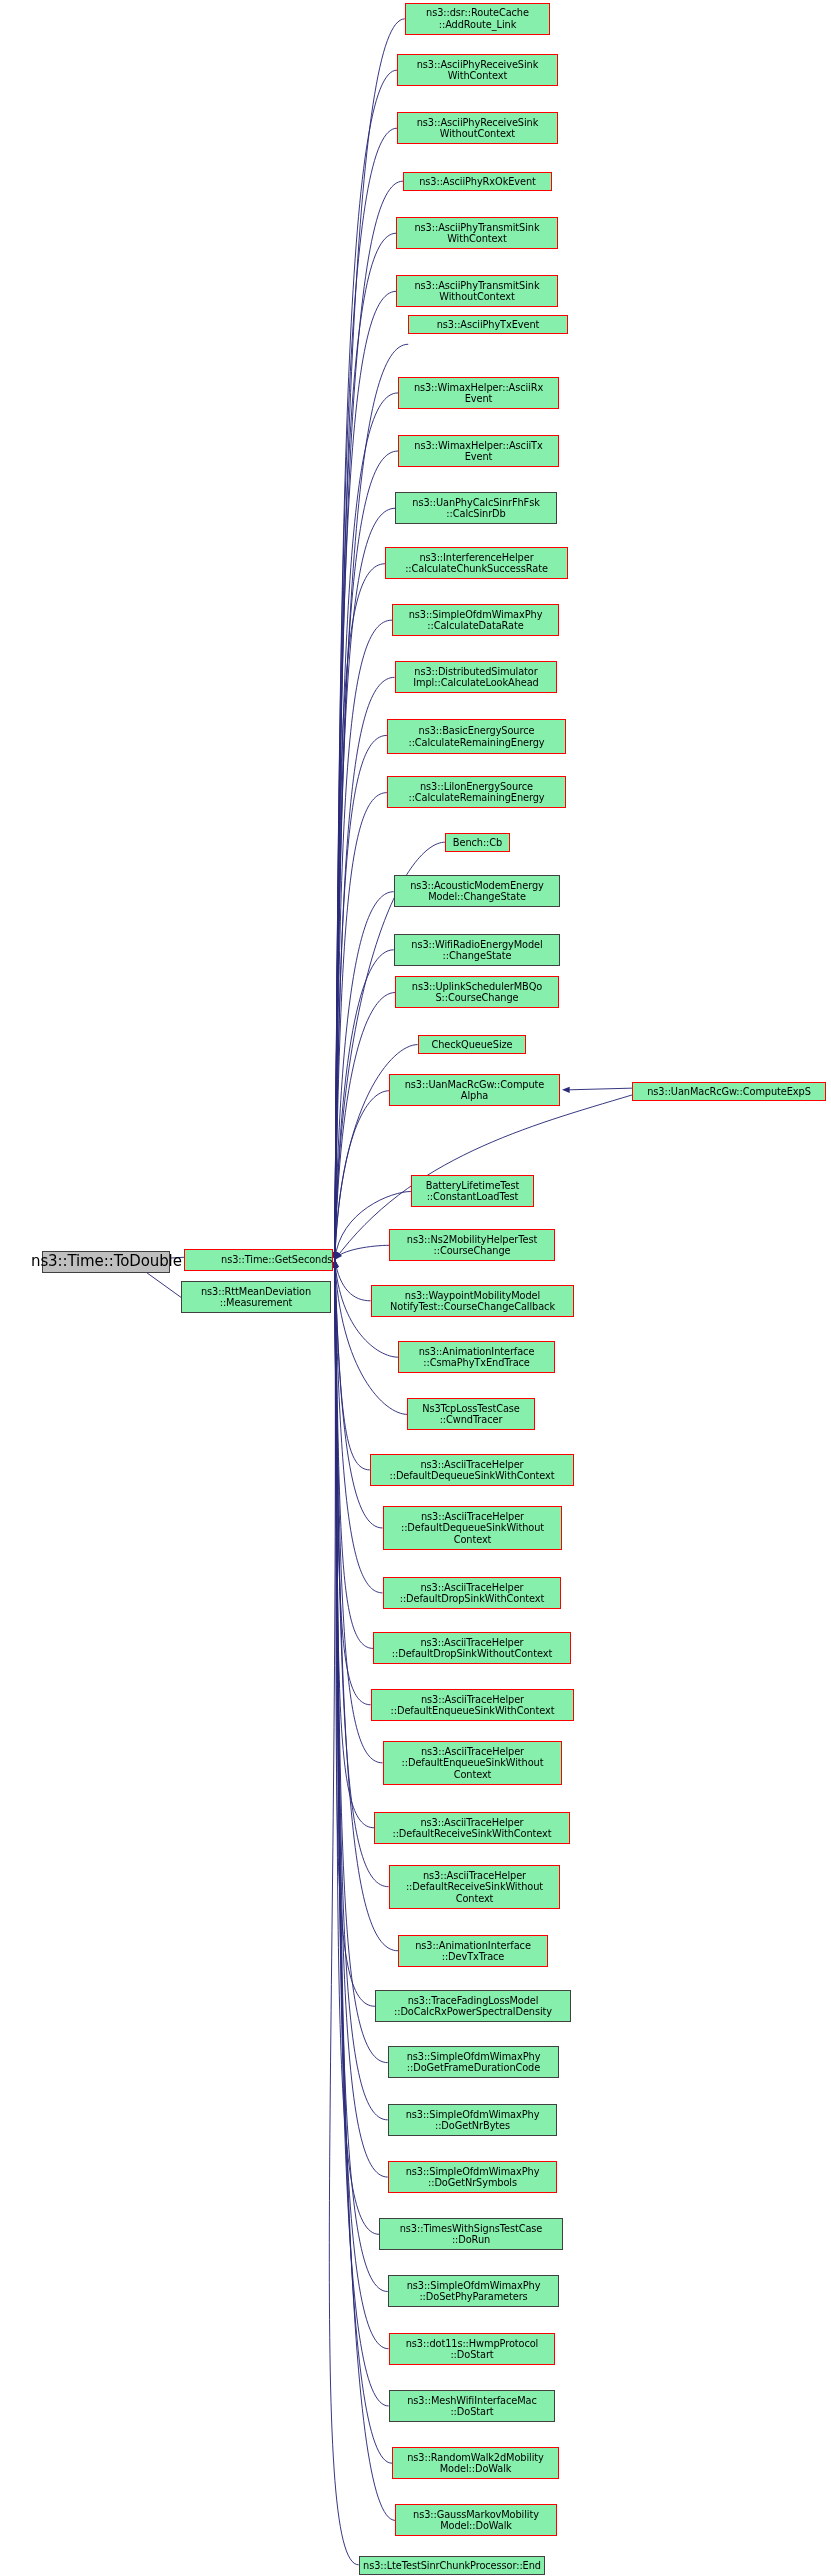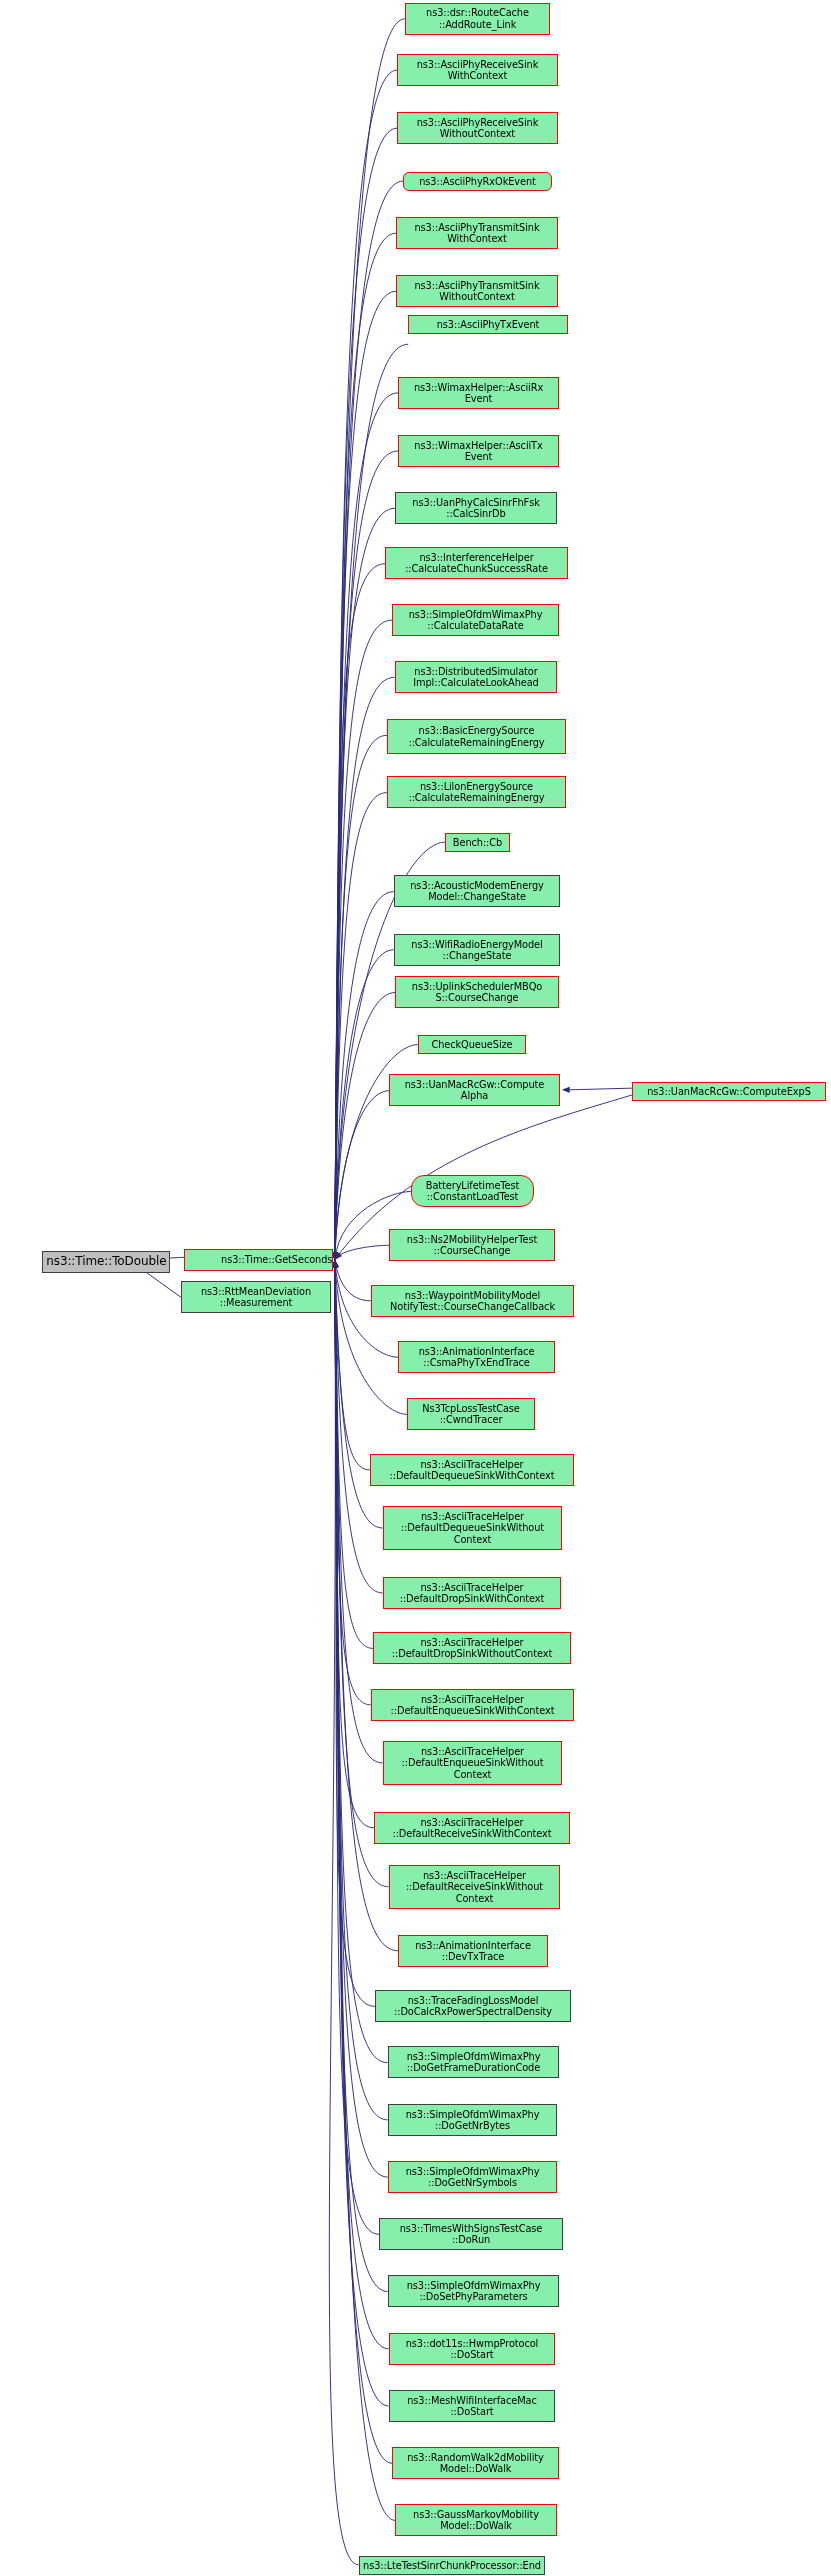--- a/index.html
+++ b/index.html
@@ -19,21 +19,21 @@
     background:#86efac;
     border:0.9px solid #ff0000;
     white-space:pre-line;
     padding:0.9px 2.6px;
     letter-spacing:-0.1px;
   }
   .node.black{border:0.9px solid #404040;}
   .node.root{
     background:#bfbfbf;
     border:0.9px solid #404040;
-    font-size:12px;
+    font-size:15px;
     margin-left:39px;
   }
 </style>
 </head>
 <body>
 
 <div id="canvas">
   <svg id="edges" viewBox="0 0 973 3016">
       <path d="M 216 1472 L 162 1475" fill="none" stroke="#2a2a7a" stroke-width="1.1"></path>
       <polygon points="155,1475 164,1471.4 164,1478.6" fill="#2a2a7a"></polygon>
@@ -139,21 +139,21 @@
 <div class="node root" style="left: 3.4px; top: 1251px; width: 128px; height: 22px;">ns3::Time::ToDouble</div>
     <div class="node" style="left: 184px; top: 1249px; width: 149px; height: 22px; padding-left: 39px;">ns3::Time::GetSeconds</div>
     <div class="node black" style="left: 181px; top: 1281px; width: 150px; height: 32px;">ns3::RttMeanDeviation
 ::Measurement</div>
     <div class="node" style="left: 405px; top: 2.6px; width: 145px; height: 32px;">ns3::dsr::RouteCache
 ::AddRoute_Link</div>
     <div class="node" style="left: 397px; top: 54px; width: 161px; height: 32px;">ns3::AsciiPhyReceiveSink
 WithContext</div>
     <div class="node" style="left: 397px; top: 112px; width: 161px; height: 32px;">ns3::AsciiPhyReceiveSink
 WithoutContext</div>
-    <div class="node" style="left: 403px; top: 172px; width: 149px; height: 19px; border-radius: 6px;">ns3::AsciiPhyRxOkEvent</div>
+    <div class="node" style="left: 403px; top: 172px; width: 149px; height: 19px;">ns3::AsciiPhyRxOkEvent</div>
     <div class="node" style="left: 396px; top: 217px; width: 162px; height: 32px;">ns3::AsciiPhyTransmitSink
 WithContext</div>
     <div class="node" style="left: 396px; top: 275px; width: 162px; height: 32px;">ns3::AsciiPhyTransmitSink
 WithoutContext</div>
     <div class="node" style="left: 408px; top: 315px; width: 160px; height: 19px;">ns3::AsciiPhyTxEvent</div>
     <div class="node" style="left: 398px; top: 377px; width: 161px; height: 32px;">ns3::WimaxHelper::AsciiRx
 Event</div>
     <div class="node" style="left: 398px; top: 435px; width: 161px; height: 32px;">ns3::WimaxHelper::AsciiTx
 Event</div>
     <div class="node black" style="left: 395px; top: 492px; width: 162px; height: 32px;">ns3::UanPhyCalcSinrFhFsk
@@ -171,21 +171,21 @@
     <div class="node" style="left: 445px; top: 833px; width: 65px; height: 19px;">Bench::Cb</div>
     <div class="node black" style="left: 394px; top: 875px; width: 166px; height: 32px;">ns3::AcousticModemEnergy
 Model::ChangeState</div>
     <div class="node black" style="left: 394px; top: 934px; width: 166px; height: 32px;">ns3::WifiRadioEnergyModel
 ::ChangeState</div>
     <div class="node" style="left: 395px; top: 976px; width: 164px; height: 32px;">ns3::UplinkSchedulerMBQo
 S::CourseChange</div>
     <div class="node" style="left: 418px; top: 1035px; width: 108px; height: 19px;">CheckQueueSize</div>
     <div class="node" style="left: 389px; top: 1074px; width: 171px; height: 32px;">ns3::UanMacRcGw::Compute
 Alpha</div>
-    <div class="node" style="left: 411px; top: 1175px; width: 123px; height: 32px; border-radius: 13px;">BatteryLifetimeTest
+    <div class="node" style="left: 411px; top: 1175px; width: 123px; height: 32px;">BatteryLifetimeTest
 ::ConstantLoadTest</div>
     <div class="node" style="left: 389px; top: 1229px; width: 166px; height: 32px;">ns3::Ns2MobilityHelperTest
 ::CourseChange</div>
     <div class="node" style="left: 371px; top: 1285px; width: 203px; height: 32px;">ns3::WaypointMobilityModel
 NotifyTest::CourseChangeCallback</div>
     <div class="node" style="left: 398px; top: 1341px; width: 157px; height: 32px;">ns3::AnimationInterface
 ::CsmaPhyTxEndTrace</div>
     <div class="node" style="left: 407px; top: 1398px; width: 128px; height: 32px;">Ns3TcpLossTestCase
 ::CwndTracer</div>
     <div class="node" style="left: 370px; top: 1454px; width: 204px; height: 32px;">ns3::AsciiTraceHelper

